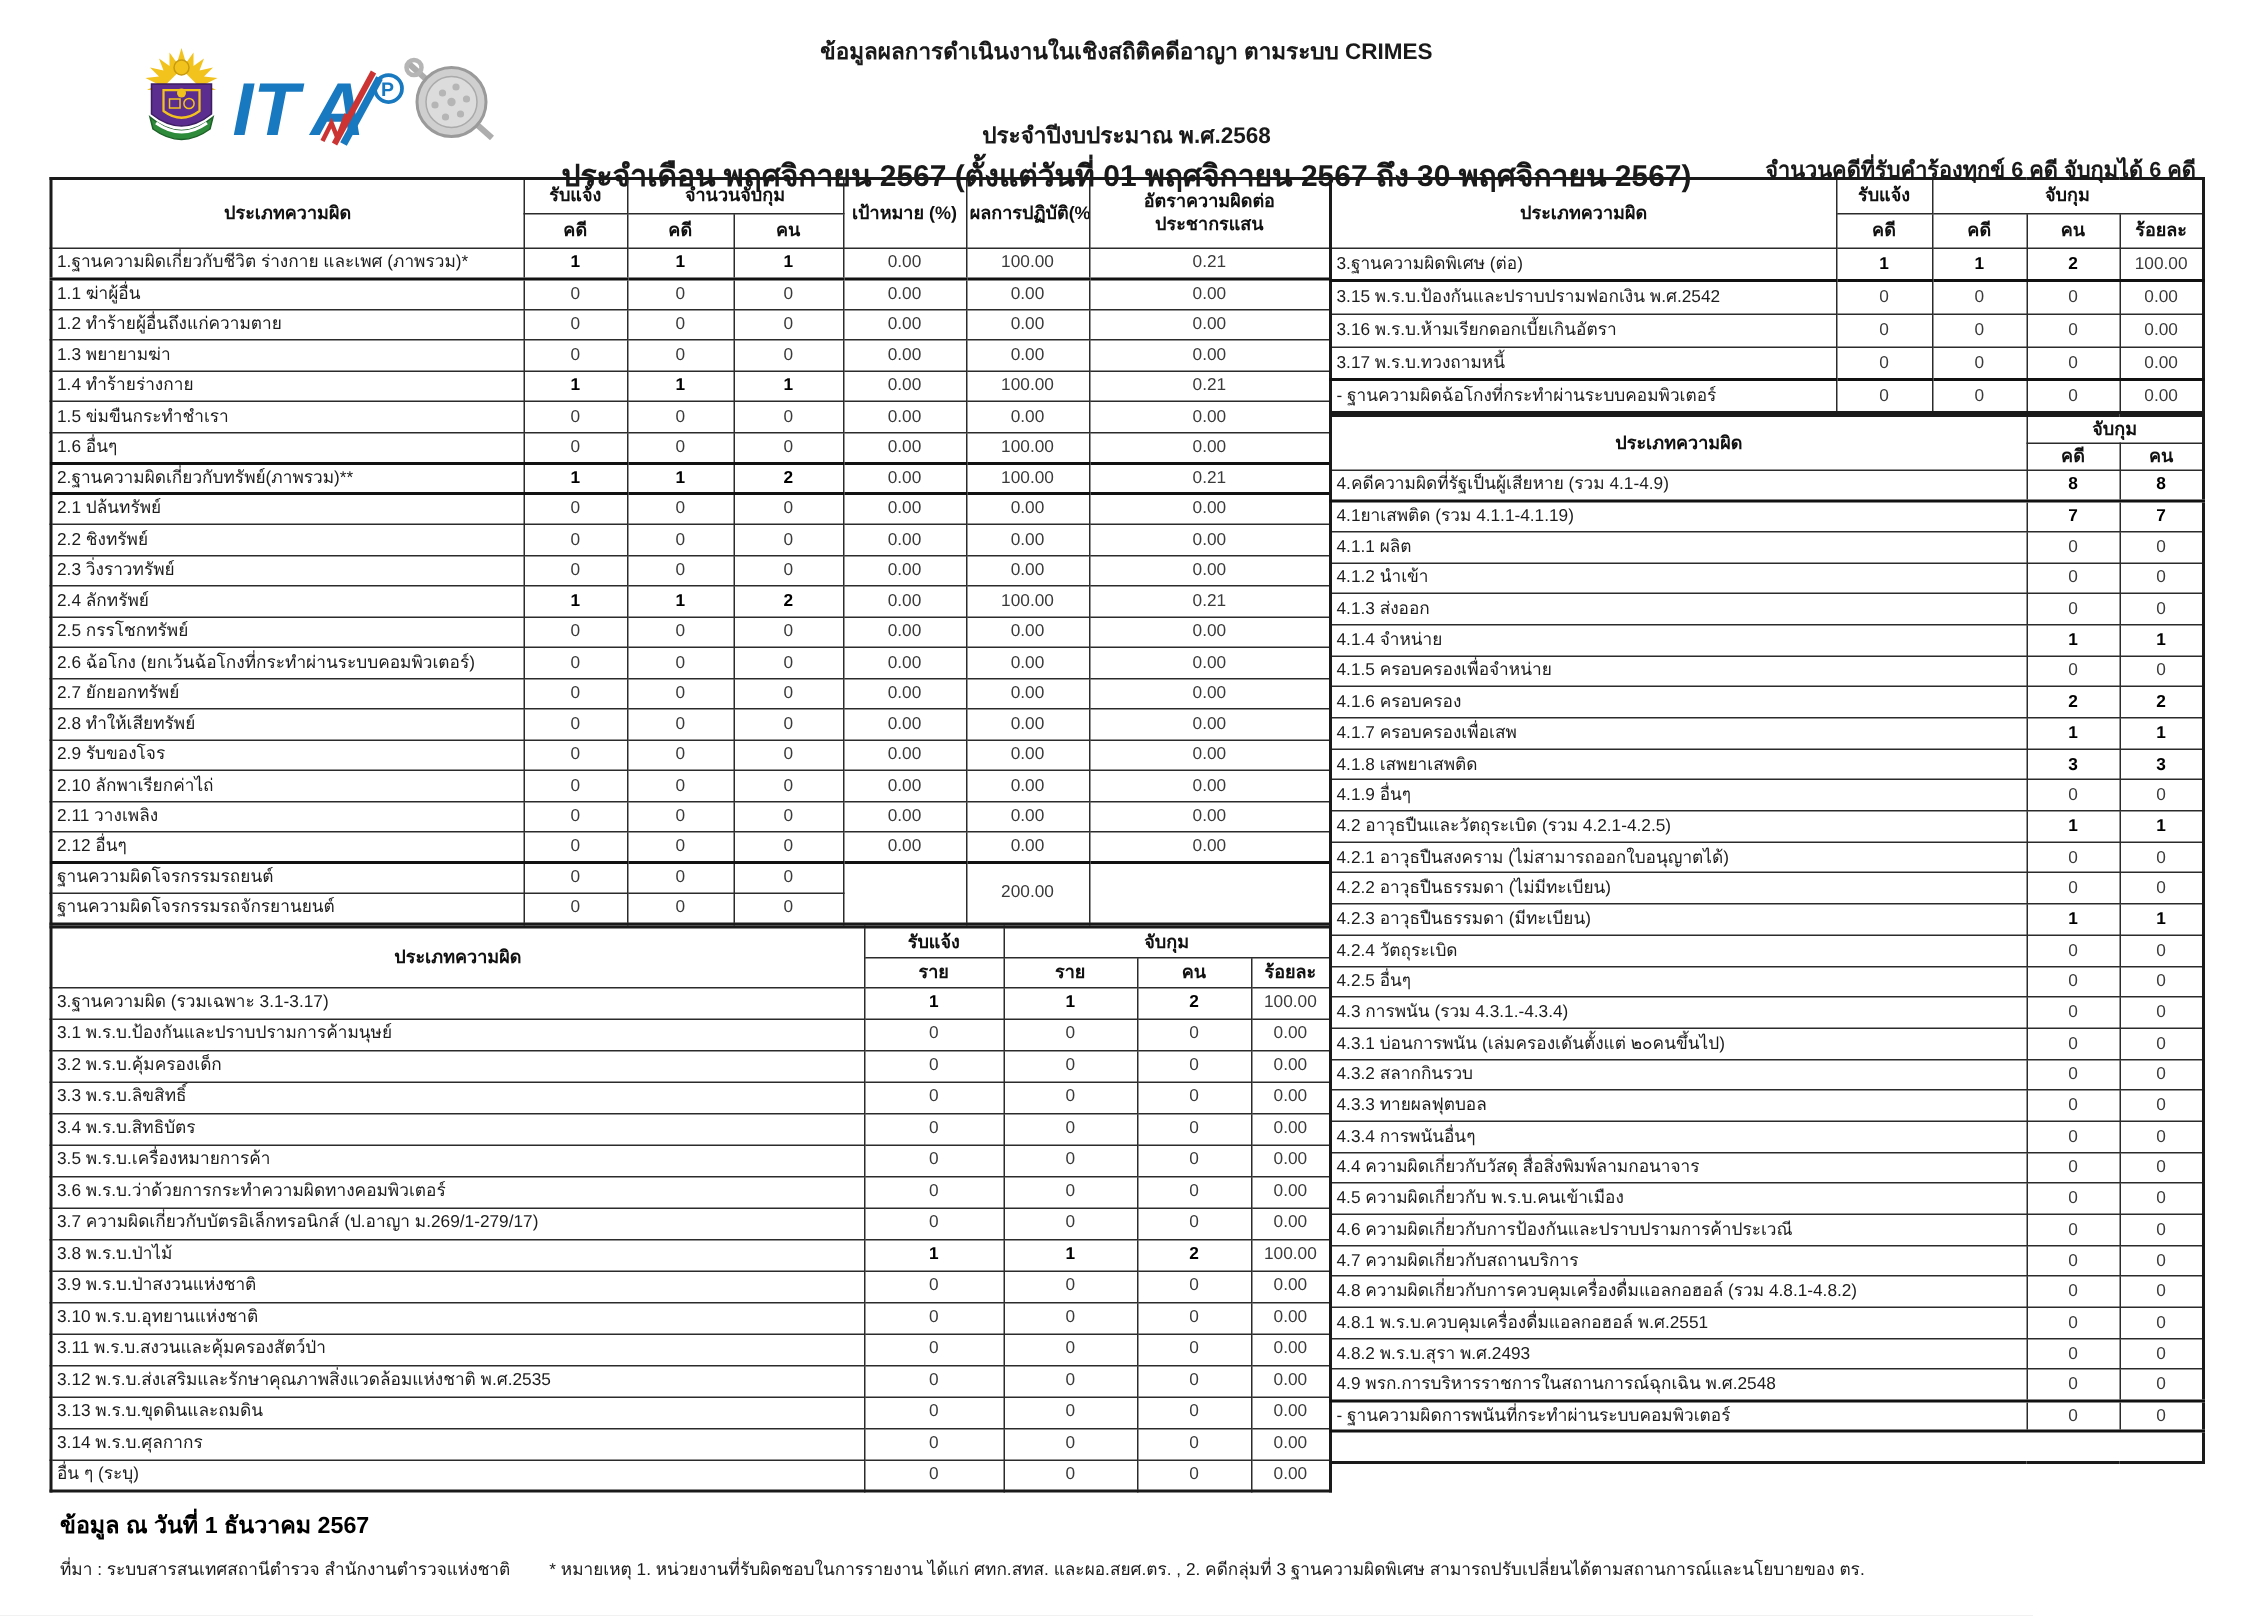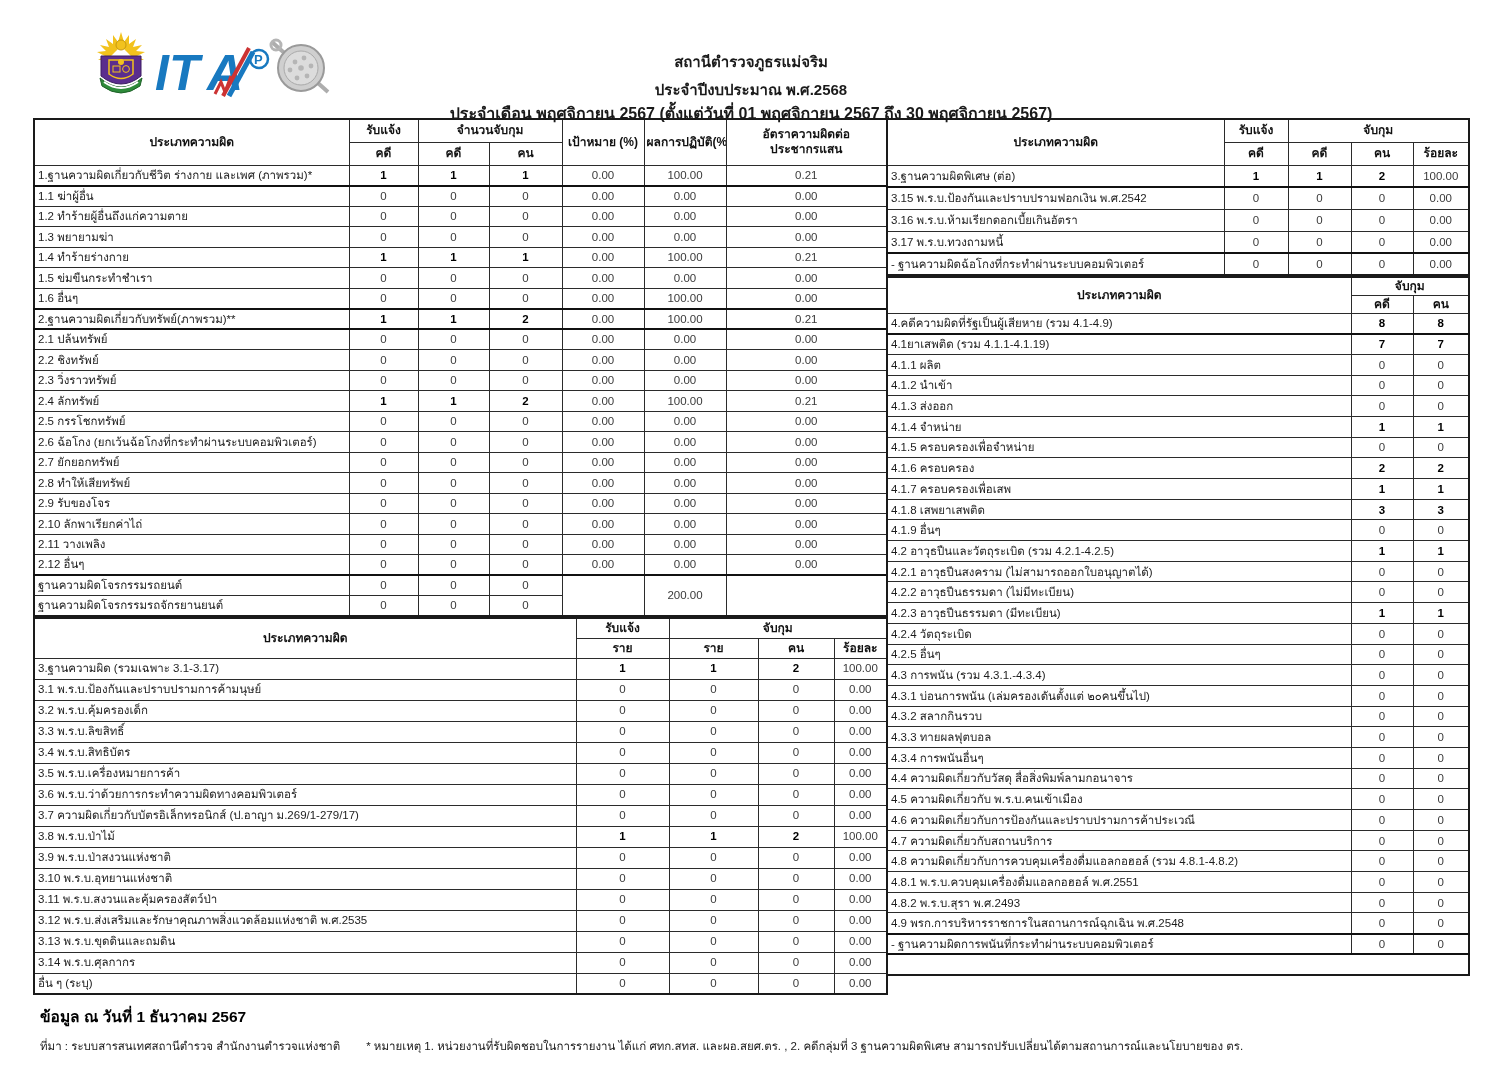--- a/index.html
+++ b/index.html
@@ -3,21 +3,21 @@
 <meta charset="utf-8">
 <style>
   html,body{margin:0;padding:0;background:#e8e8e8;}
   #page{position:relative;width:1502px;height:1077px;background:#ffffff;
         font-family:"Liberation Sans","DejaVu Sans",sans-serif;color:#111;overflow:hidden;}
   
   .title-line{position:absolute;left:0;width:100%;text-align:center;font-weight:bold;color:#1a1a1a;}
   #t1{top:22px;font-size:15px;}
   #t2{top:50px;font-size:15px;}
   #t3{top:78px;font-size:15px;}
-  #t4{top:101px;font-size:16px;}
+  #t4{top:101px;font-size:20px;}
   #summary{position:absolute;top:101px;right:38px;font-size:14.5px;font-weight:bold;color:#1a1a1a;}
   
   .logo{position:absolute;}
   
   .col-left{position:absolute;left:33px;top:118px;width:853px;}
   .col-right{position:absolute;left:886px;top:118px;width:582px;}
   table{border-collapse:collapse;table-layout:fixed;border:2px solid #1a1a1a;}
   #tblLA,#tblLB{width:853px;}
   #tblRA,#tblRB{width:582px;}
   th,td{border:1px solid #2b2b2b;font-size:11.5px;line-height:1.05;padding:0 3px;
@@ -82,23 +82,24 @@
       <circle cx="27" cy="26" r="2.4"></circle>
         <circle cx="36" cy="22" r="2.4"></circle>
         <circle cx="43" cy="30" r="2.4"></circle>
       <circle cx="39" cy="40" r="2.4"></circle>
         <circle cx="29" cy="42" r="2.4"></circle>
         <circle cx="22" cy="34" r="2.4"></circle>
       <circle cx="33" cy="32" r="2.8"></circle>
     </g>
   </svg>
 
-  <div class="title-line" id="t2">สถานีตำรวจภูธรแม่จริม</div>
+  <div class="title-line" id="t1">ข้อมูลผลการดำเนินงานในเชิงสถิติคดีอาญา ตามระบบ CRIMES</div>
   <div class="title-line" id="t3">ประจำปีงบประมาณ พ.ศ.2568</div>
   <div class="title-line" id="t4">ประจำเดือน  พฤศจิกายน 2567 (ตั้งแต่วันที่ 01 พฤศจิกายน 2567 ถึง 30 พฤศจิกายน 2567)</div>
+  <div id="summary">จำนวนคดีที่รับคำร้องทุกข์  6  คดี  จับกุมได้  6  คดี</div>
 
   <div class="col-left">
     <table id="tblLA">
       <colgroup>
         <col style="width:315px">
           <col style="width:69px">
           <col style="width:71px">
         <col style="width:73px">
           <col style="width:82px">
           <col style="width:82px">

